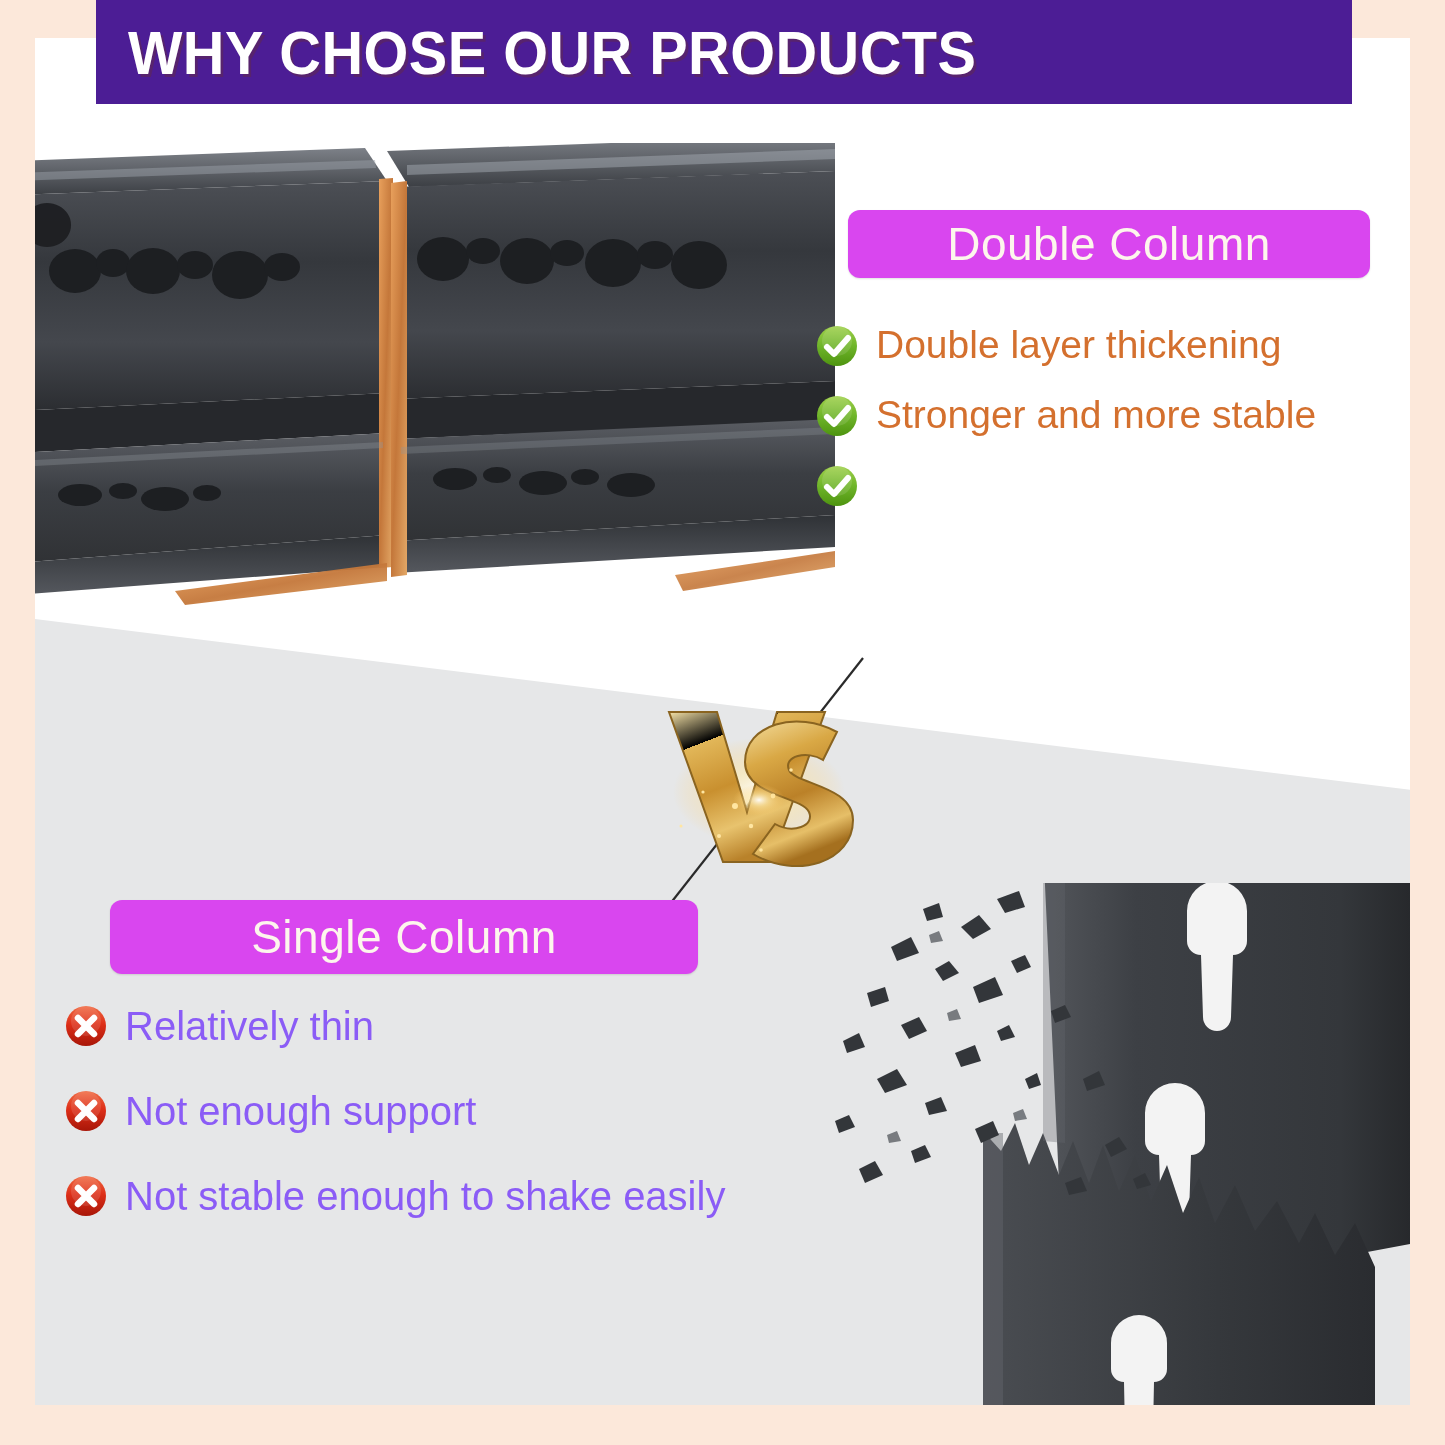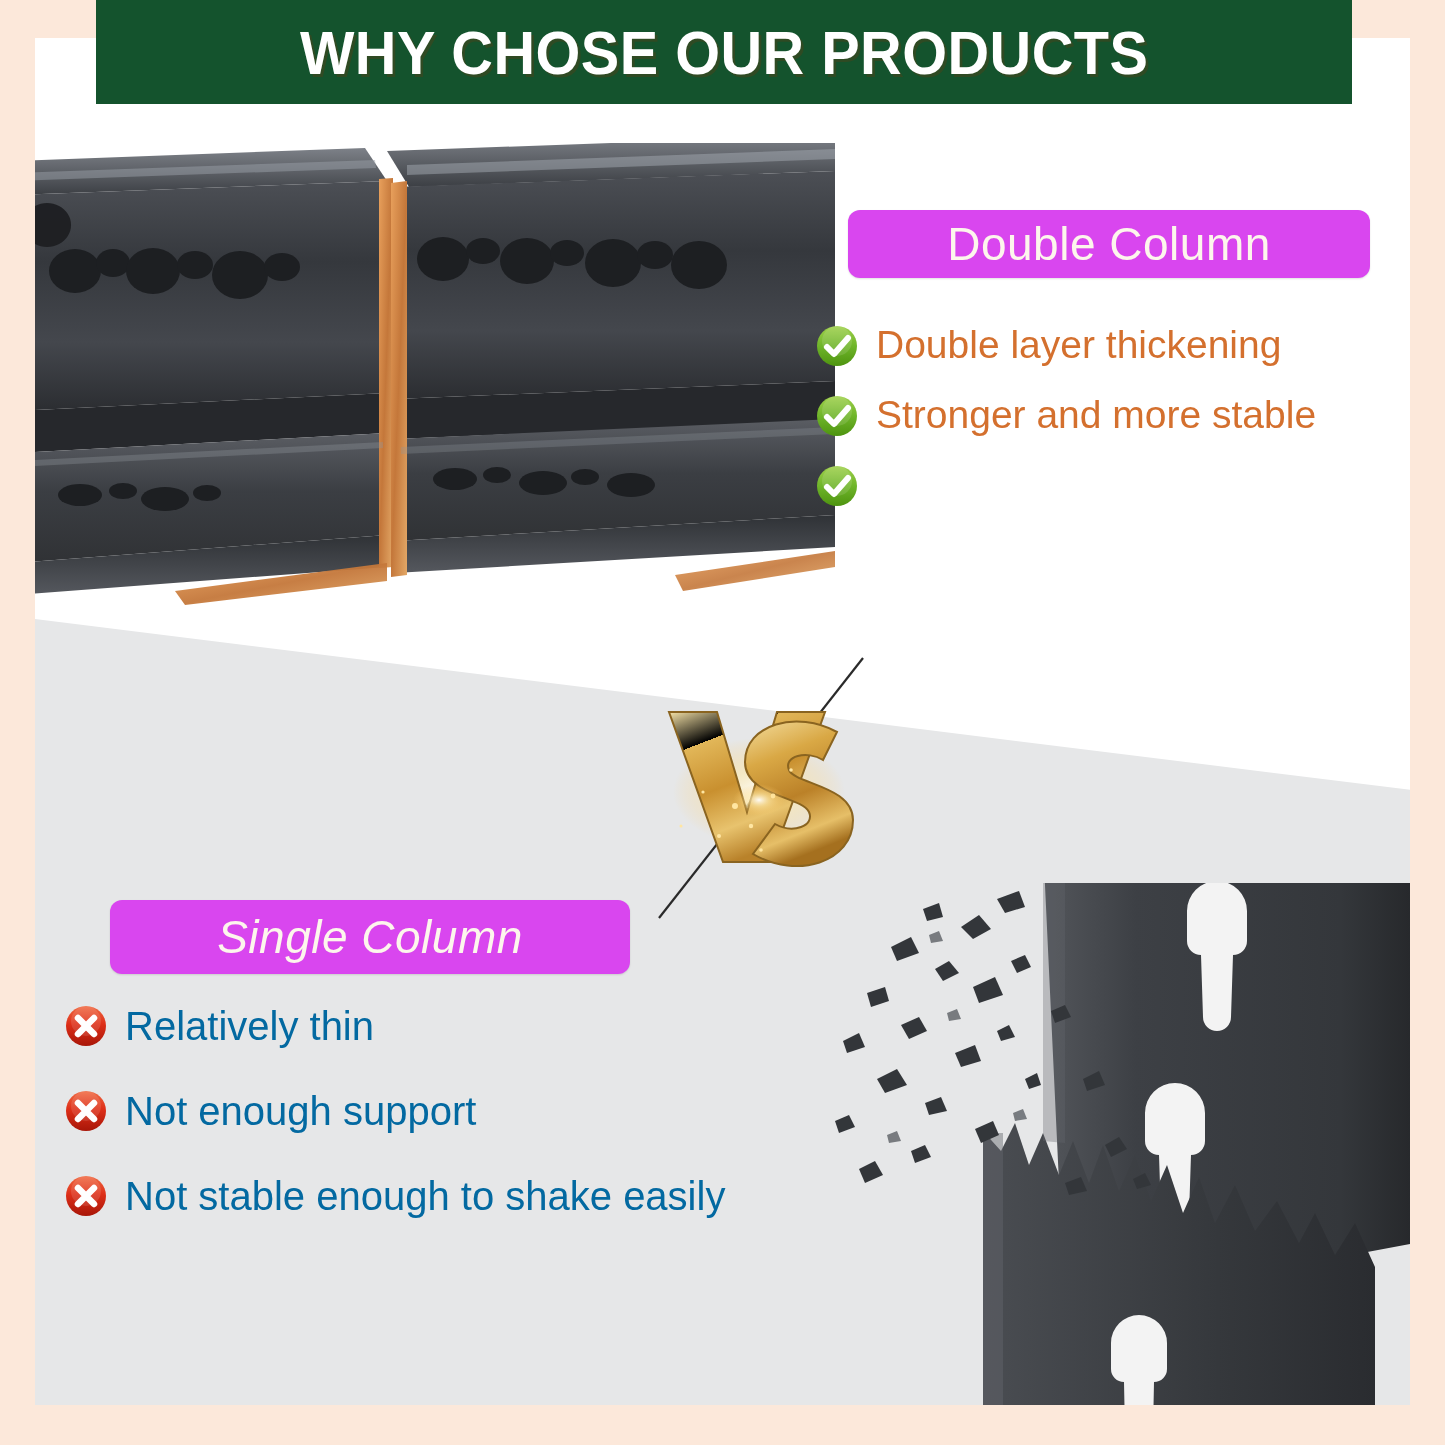--- a/index.html
+++ b/index.html
@@ -20,22 +20,22 @@
   
   .grey-wedge{
     position:absolute;left:0;top:0;width:100%;height:100%;
     background:#e6e7e8;
     clip-path:polygon(0% 42.5%, 100% 55.0%, 100% 100%, 0% 100%);
   }
 
   
   .banner{
     position:absolute;left:96px;top:0px;width:1256px;height:104px;
-    background:#14532d;
-    display:flex;align-items:center;justify-content:center;
+    background:#4c1d95;
+    display:flex;align-items:center;justify-content:flex-start;
     z-index:6;
   }
   .banner-title{
     color:#ffffff;
     font-size:62px;
     font-weight:bold;
     letter-spacing:0.5px;
     transform:scaleX(0.93);
     text-shadow:3px 3px 0 rgba(120,55,10,.28);
     white-space:nowrap;
@@ -67,38 +67,38 @@
     border-radius:12px;
     display:flex;align-items:center;justify-content:center;
     z-index:7;
     box-shadow:0 1px 2px rgba(0,0,0,.12);
   }
   .badge-label{
     color:#fdf6ec;font-size:46px;font-weight:normal;white-space:nowrap;
     letter-spacing:.5px;
   }
   .badge-double{left:813px;top:172px;width:522px;height:68px;}
-  .badge-single{left:75px;top:862px;width:520px;height:74px;font-style:italic;}
+  .badge-single{left:75px;top:862px;width:588px;height:74px;}
 
   
   .bullets{position:absolute;z-index:7;text-align:right;}
   .bullets-pos{left:781px;top:285px;width:560px;}
   .bullets-neg{left:30px;top:965px;width:800px;}
 
   .row{display:flex;align-items:flex-start;margin-bottom:26px;}
   .row:last-child{margin-bottom:0;}
 
   .ico{flex:0 0 auto;width:42px;height:42px;margin-right:18px;margin-top:2px;}
 
   .txt-pos{
     color:#d4702e;font-size:39px;line-height:44px;
     font-family:"Liberation Sans", sans-serif;
   }
   .txt-neg{
-    color:#0369a1;font-size:40px;line-height:46px;
+    color:#8b5cf6;font-size:40px;line-height:46px;
     font-family:"Liberation Sans", sans-serif;
   }
   .bullets-neg .row{margin-bottom:39px;}
 </style>
 </head>
 <body>
 
 <div class="frame">
 
   <div class="panel">

